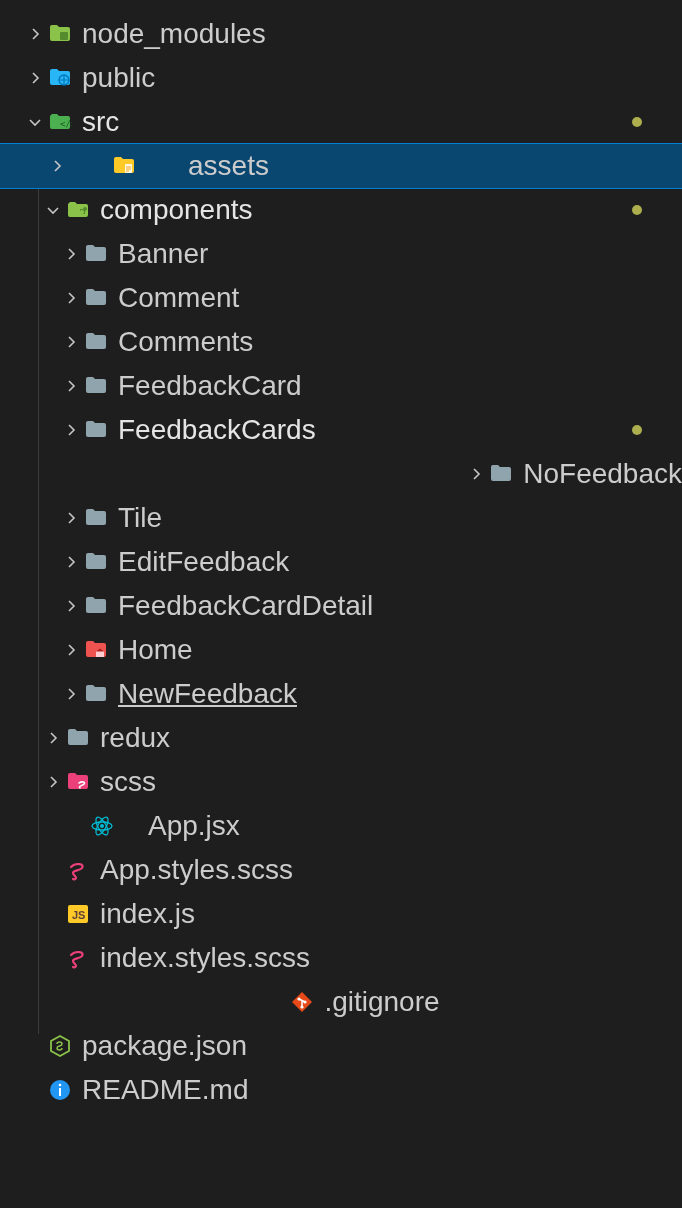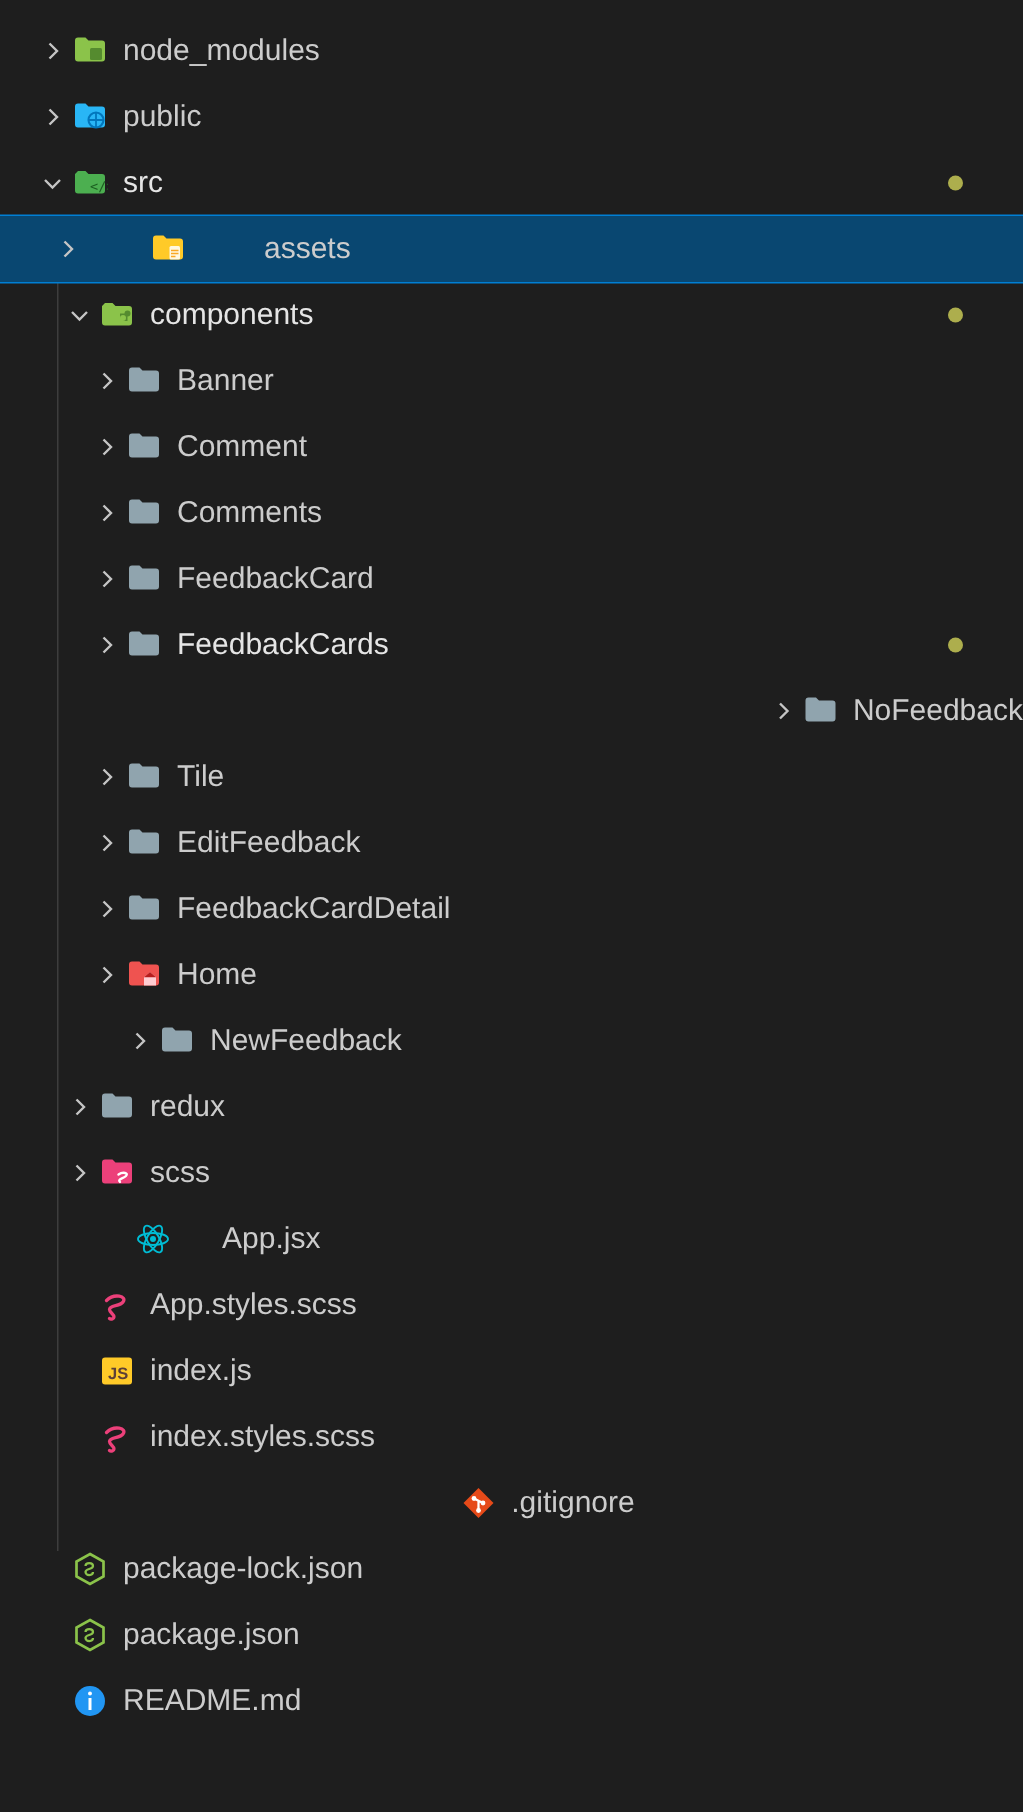--- a/index.html
+++ b/index.html
@@ -39,21 +39,21 @@
   .chevron.hidden { visibility: hidden; }
   .icon {
     width: 24px;
     height: 24px;
     margin-right: 10px;
     display: inline-flex;
     align-items: center;
     justify-content: center;
     flex-shrink: 0;
   }
-  .label { font-size: 20px; line-height: 1; white-space: nowrap; }
+  .label { font-size: 28px; line-height: 1; white-space: nowrap; }
   .text-modified { color: #e5e5e5; }
   .text-normal { color: #cccccc; }
   .dot {
     position: absolute;
     right: 40px;
     top: 50%;
     transform: translateY(-50%);
     width: 10px;
     height: 10px;
     border-radius: 50%;
@@ -118,21 +118,21 @@
           <svg viewBox="0 0 24 24" width="24" height="24">
             <g fill="#4caf50">
               <path d="M2 6l2-2h5l2 2h9a2 2 0 0 1 2 2v9a2 2 0 0 1-2 2H4a2 2 0 0 1-2-2z"></path>
             </g>
             <text x="12" y="17" font-size="9" fill="#1b5e20" font-family="monospace">&lt;/&gt;</text>
           </svg>
         </span>
         <span class="label text-modified">src</span>
         <span class="dot"></span>
       </div>
-      <div class="row selected" style="padding-left: 36px; gap: 42px;">
+      <div class="row selected" style="padding-left: 48px; gap: 42px;">
         <span class="chevron">
           <svg viewBox="0 0 16 16" fill="none" stroke="currentColor" stroke-width="1.6">
             <path d="M6 3l5 5-5 5"></path>
           </svg>
         </span>
         <span class="icon">
           <svg viewBox="0 0 24 24" width="24" height="24">
             <g fill="#ffca28">
               <path d="M2 5a2 2 0 0 1 2-2h5l2 2h9a2 2 0 0 1 2 2v10a2 2 0 0 1-2 2H4a2 2 0 0 1-2-2z"></path>
             </g>
@@ -305,21 +305,21 @@
           <svg viewBox="0 0 24 24" width="24" height="24">
             <g fill="#ef5350">
               <path d="M2 5a2 2 0 0 1 2-2h5l2 2h9a2 2 0 0 1 2 2v10a2 2 0 0 1-2 2H4a2 2 0 0 1-2-2z"></path>
             </g>
             <path d="M16 10l4 3.5V19h-8v-5.5z" fill="#ffcdd2"></path>
             <path d="M16 10l4 3.5h-8z" fill="#b71c1c"></path>
           </svg>
         </span>
         <span class="label text-normal">Home</span>
       </div>
-      <div class="row" style="padding-left: 84px;">
+      <div class="row" style="padding-left: 62px; text-decoration: underline;">
         <span class="chevron">
           <svg viewBox="0 0 16 16" fill="none" stroke="currentColor" stroke-width="1.6">
             <path d="M6 3l5 5-5 5"></path>
           </svg>
         </span>
         <span class="icon">
           <svg viewBox="0 0 24 24" width="24" height="24">
             <g fill="#90a4ae">
               <path d="M2 5a2 2 0 0 1 2-2h5l2 2h9a2 2 0 0 1 2 2v10a2 2 0 0 1-2 2H4a2 2 0 0 1-2-2z"></path>
             </g>
@@ -414,30 +414,20 @@
         <span class="label text-normal">.gitignore</span>
       </div>
       <div class="row" style="padding-left: 26px;">
         <span class="chevron hidden"></span>
         <span class="icon">
           <svg viewBox="0 0 24 24" width="24" height="24">
             <path d="M12 2l9 5v10l-9 5-9-5V7z" fill="none" stroke="#8bc34a" stroke-width="1.8"></path>
             <path d="M9 10c0-1.2 1-2 2.5-2s2.5.8 2.5 2-1 1.6-2.5 2-2.5 1-2.5 2 1 2 2.5 2 2.5-.8 2.5-2" stroke="#8bc34a" stroke-width="1.5" fill="none"></path>
           </svg>
         </span>
-        <span class="label text-normal">package-lock.json</span>
-      </div>
-      <div class="row" style="padding-left: 26px;">
-        <span class="chevron hidden"></span>
-        <span class="icon">
-          <svg viewBox="0 0 24 24" width="24" height="24">
-            <path d="M12 2l9 5v10l-9 5-9-5V7z" fill="none" stroke="#8bc34a" stroke-width="1.8"></path>
-            <path d="M9 10c0-1.2 1-2 2.5-2s2.5.8 2.5 2-1 1.6-2.5 2-2.5 1-2.5 2 1 2 2.5 2 2.5-.8 2.5-2" stroke="#8bc34a" stroke-width="1.5" fill="none"></path>
-          </svg>
-        </span>
         <span class="label text-normal">package.json</span>
       </div>
       <div class="row" style="padding-left: 26px;">
         <span class="chevron hidden"></span>
         <span class="icon">
           <svg viewBox="0 0 24 24" width="24" height="24">
             <circle cx="12" cy="12" r="10" fill="#2196f3"></circle>
             <rect x="11" y="10" width="2" height="8" fill="#fff"></rect>
             <circle cx="12" cy="7" r="1.3" fill="#fff"></circle>
           </svg>

